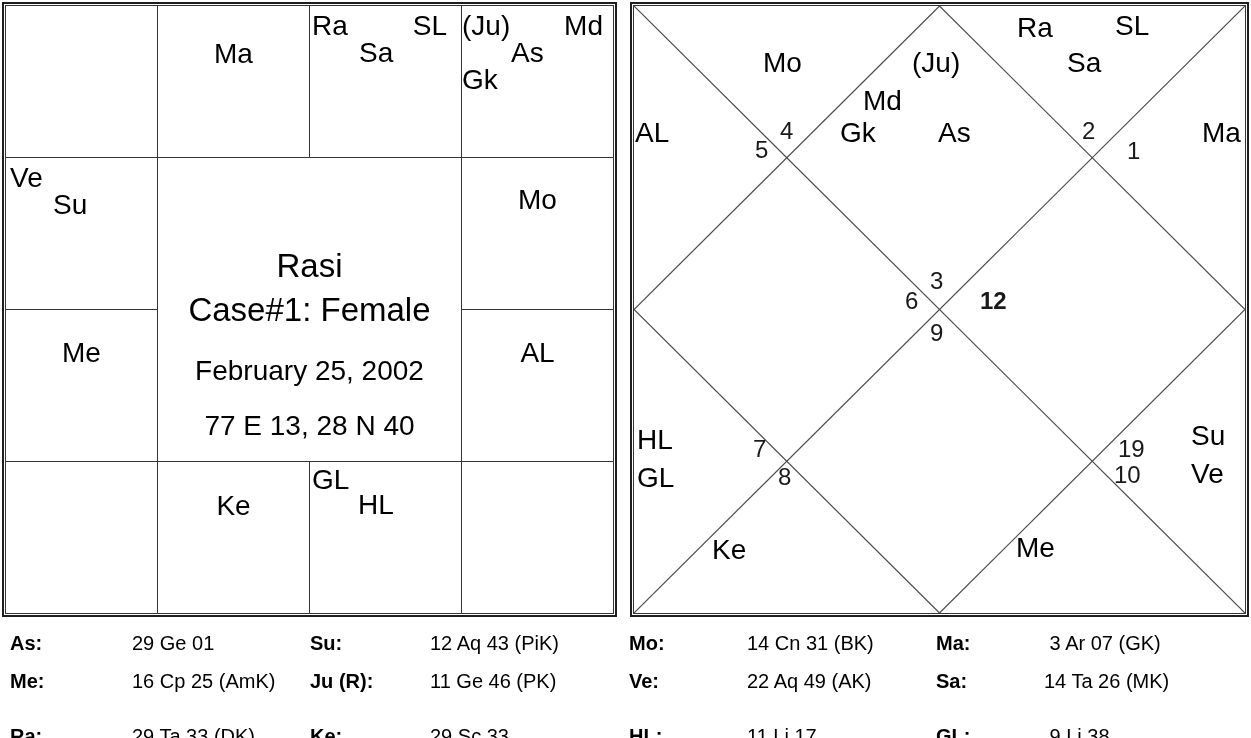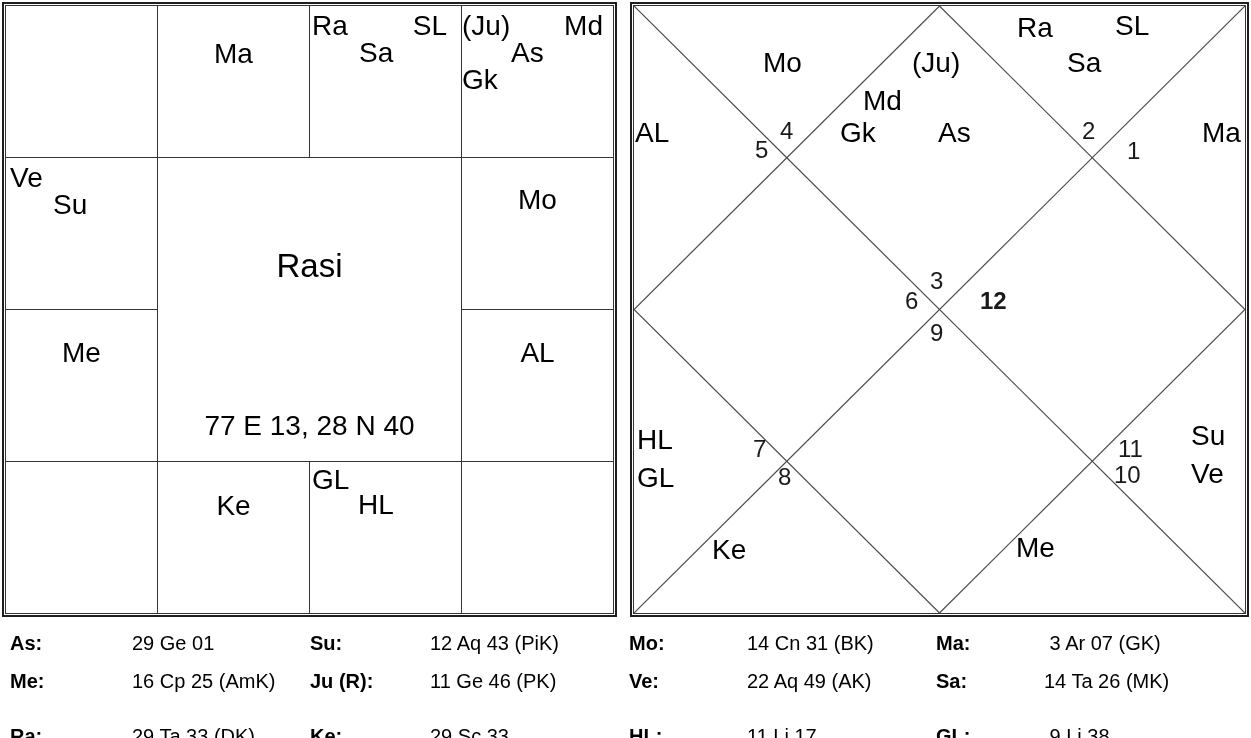--- a/index.html
+++ b/index.html
@@ -59,20 +59,22 @@
         <span class="p" style="left:49px;top:33px;">As</span>
         <span class="p" style="left:0px;top:60px;">Gk</span>
       </div>
 
       <div class="cell">
         <span class="p" style="left:4px;top:6px;">Ve</span>
         <span class="p" style="left:47px;top:33px;">Su</span>
       </div>
       <div class="cell cell-center">
         <div class="ctext big" style="top:58px;margin-top:33px;">Rasi</div>
+        <div class="ctext big" style="top:135px;">Case#1: Female</div>
+        <div class="ctext sm" style="top:199px;">February 25, 2002</div>
         <div class="ctext sm" style="top:254px;">77 E 13, 28 N 40</div>
       </div>
       <div class="cell">
         <span class="p cx" style="top:28px;">Mo</span>
       </div>
 
       <div class="cell">
         <span class="p cx" style="top:29px;">Me</span>
       </div>
       <div class="cell">
@@ -123,21 +125,21 @@
     <span class="n" style="left:493px;top:133px;">1</span>
     <span class="n" style="left:448px;top:113px;">2</span>
     <span class="n" style="left:296px;top:263px;">3</span>
     <span class="n" style="left:146px;top:113px;">4</span>
     <span class="n" style="left:121px;top:132px;">5</span>
     <span class="n" style="left:271px;top:283px;">6</span>
     <span class="n" style="left:119px;top:431px;">7</span>
     <span class="n" style="left:144px;top:459px;">8</span>
     <span class="n" style="left:296px;top:315px;">9</span>
     <span class="n" style="left:444px;top:457px;margin-left:36px;">10</span>
-    <span class="n" style="left:484px;top:431px;">11</span>
+    <span class="n" style="left:484px;top:431px;">19</span>
     <span class="n" style="left:346px;top:283px;font-weight:bold;">12</span>
   </div>
 </div>
 
 <div>
 
   <span class="t lbl tl1 row1">As:</span>
   <span class="t tv1 row1">29 Ge 01</span>
   <span class="t lbl tl2 row1">Su:</span>
   <span class="t tv2 row1">12 Aq 43 (PiK)</span>

